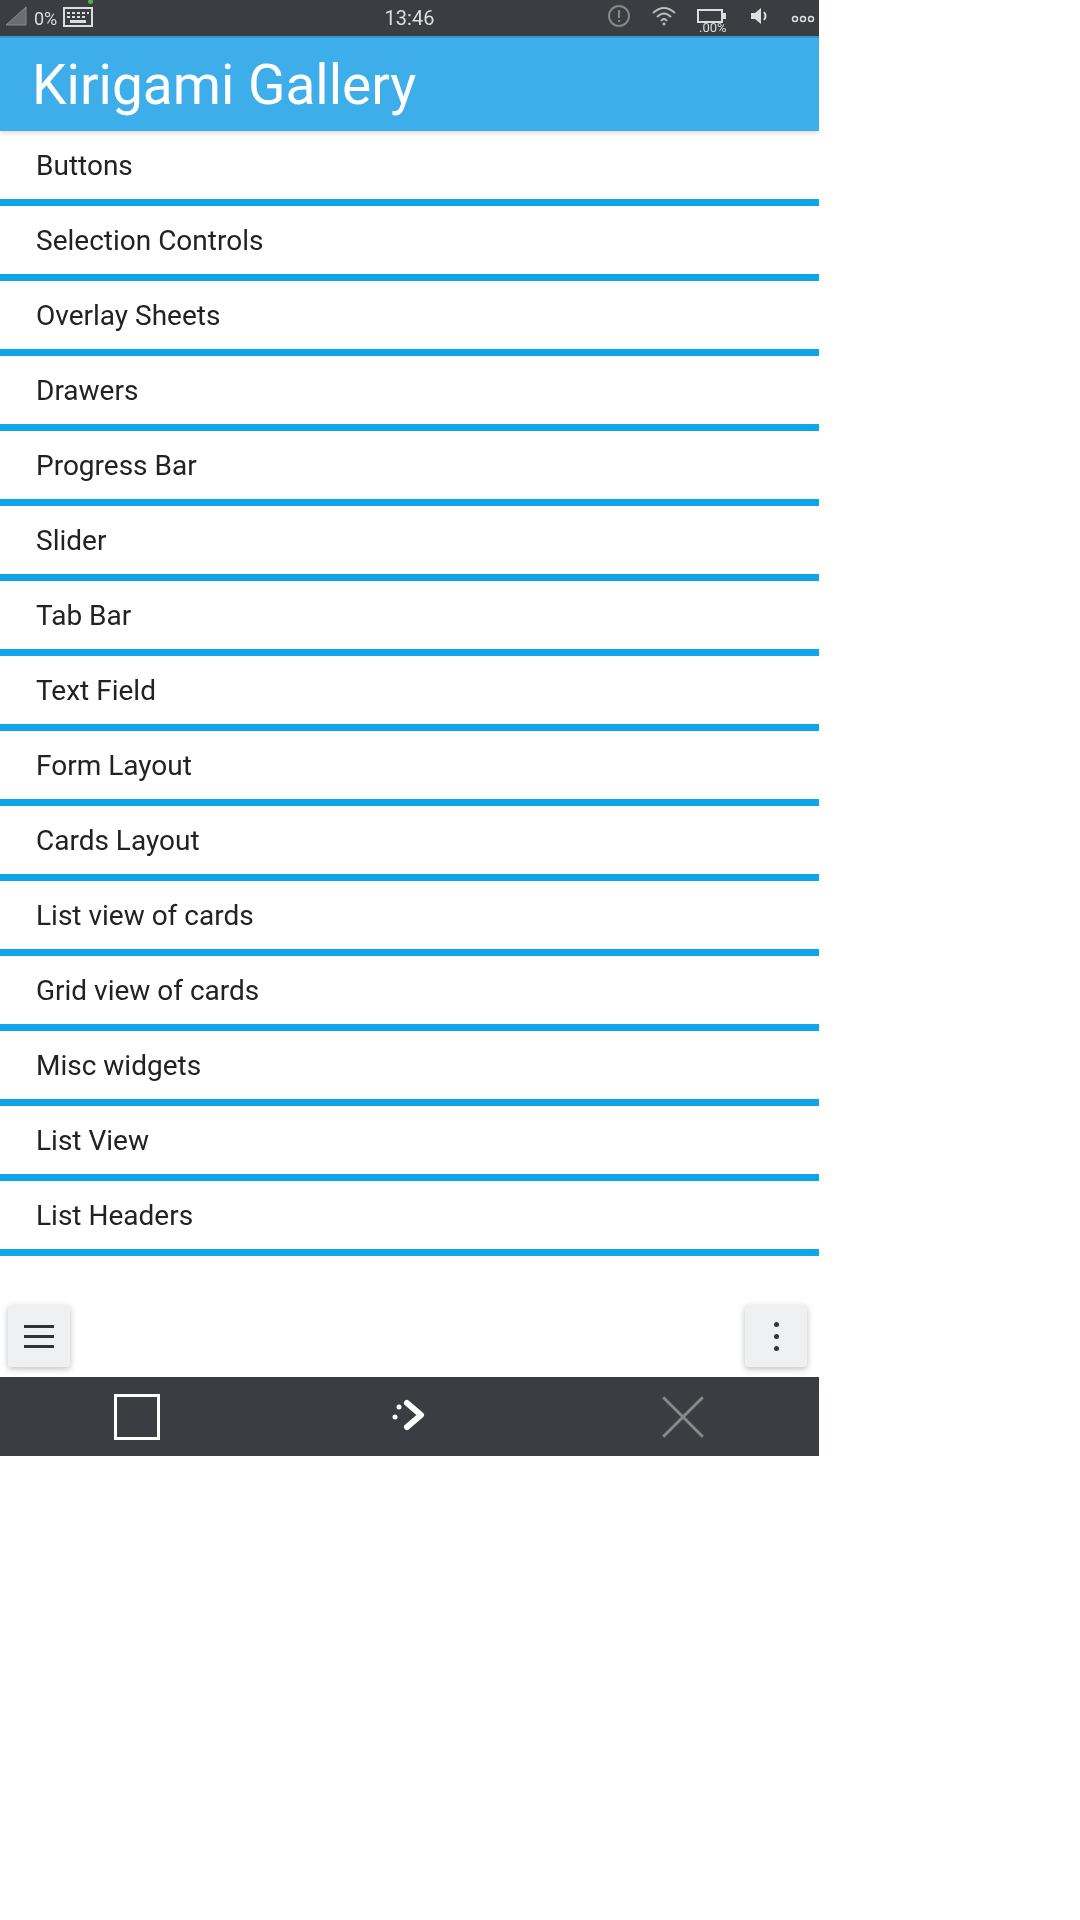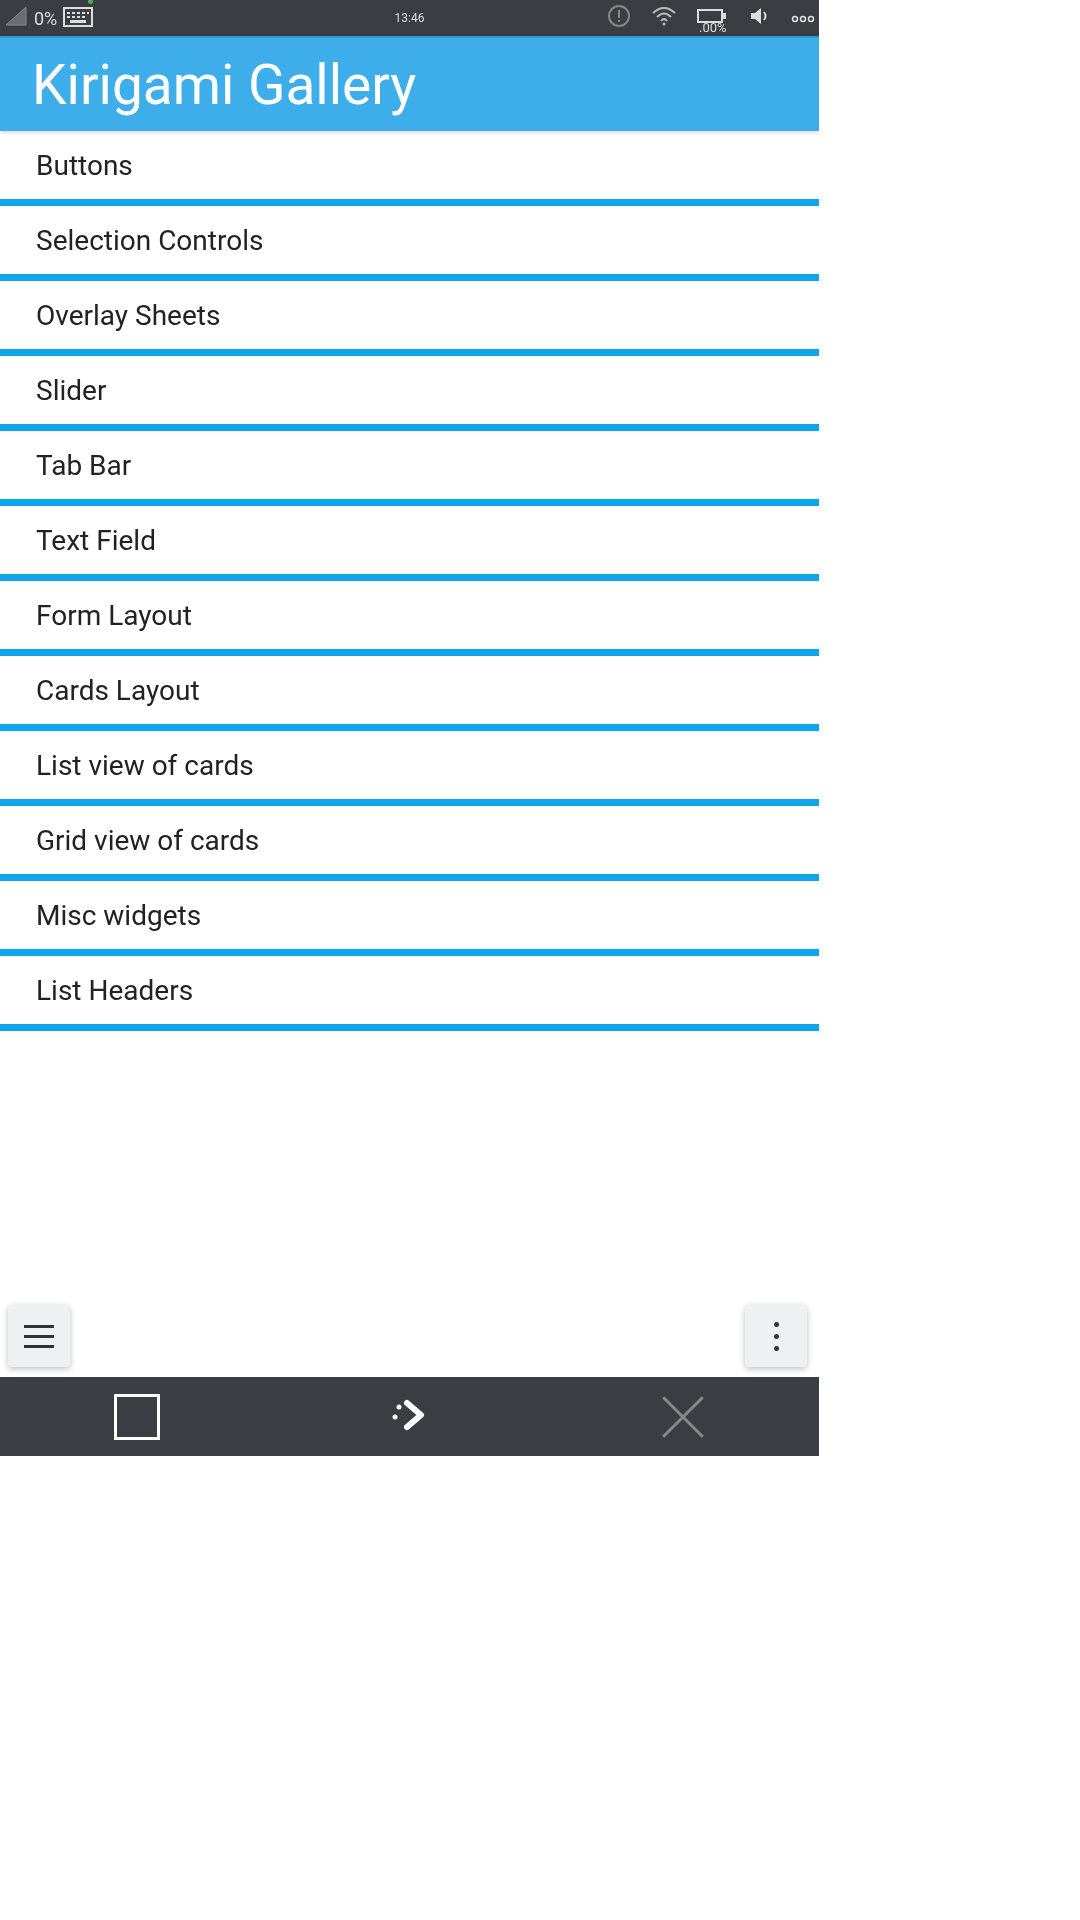--- a/index.html
+++ b/index.html
@@ -31,21 +31,21 @@
     .status-left {
       display: flex;
       align-items: center;
       gap: 6px;
     }
     
     .status-center {
       position: absolute;
       left: 50%;
       transform: translateX(-50%);
-      font-size: 12px;
+      font-size: 20px;
       color: #dddddd;
     }
     
     .status-right {
       display: flex;
       align-items: center;
       gap: 20px;
     }
     
     .battery-percent {
@@ -270,20 +270,26 @@
   <div class="list-item">
       <span>Buttons</span>
     </div>
   <div class="list-item">
       <span>Selection Controls</span>
     </div>
   <div class="list-item">
       <span>Overlay Sheets</span>
     </div>
   <div class="list-item">
+      <span>Drawers</span>
+    </div>
+  <div class="list-item">
+      <span>Progress Bar</span>
+    </div>
+  <div class="list-item">
       <span>Slider</span>
     </div>
   <div class="list-item">
       <span>Tab Bar</span>
     </div>
   <div class="list-item">
       <span>Text Field</span>
     </div>
   <div class="list-item">
       <span>Form Layout</span>
@@ -292,20 +298,23 @@
       <span>Cards Layout</span>
     </div>
   <div class="list-item">
       <span>List view of cards</span>
     </div>
   <div class="list-item">
       <span>Grid view of cards</span>
     </div>
   <div class="list-item">
       <span>Misc widgets</span>
+    </div>
+  <div class="list-item">
+      <span>List View</span>
     </div>
   <div class="list-item">
       <span>List Headers</span>
     </div>
 </div>
 
 <div class="action-button action-left">
   <div class="hamburger">
     <span></span>
     <span></span>

